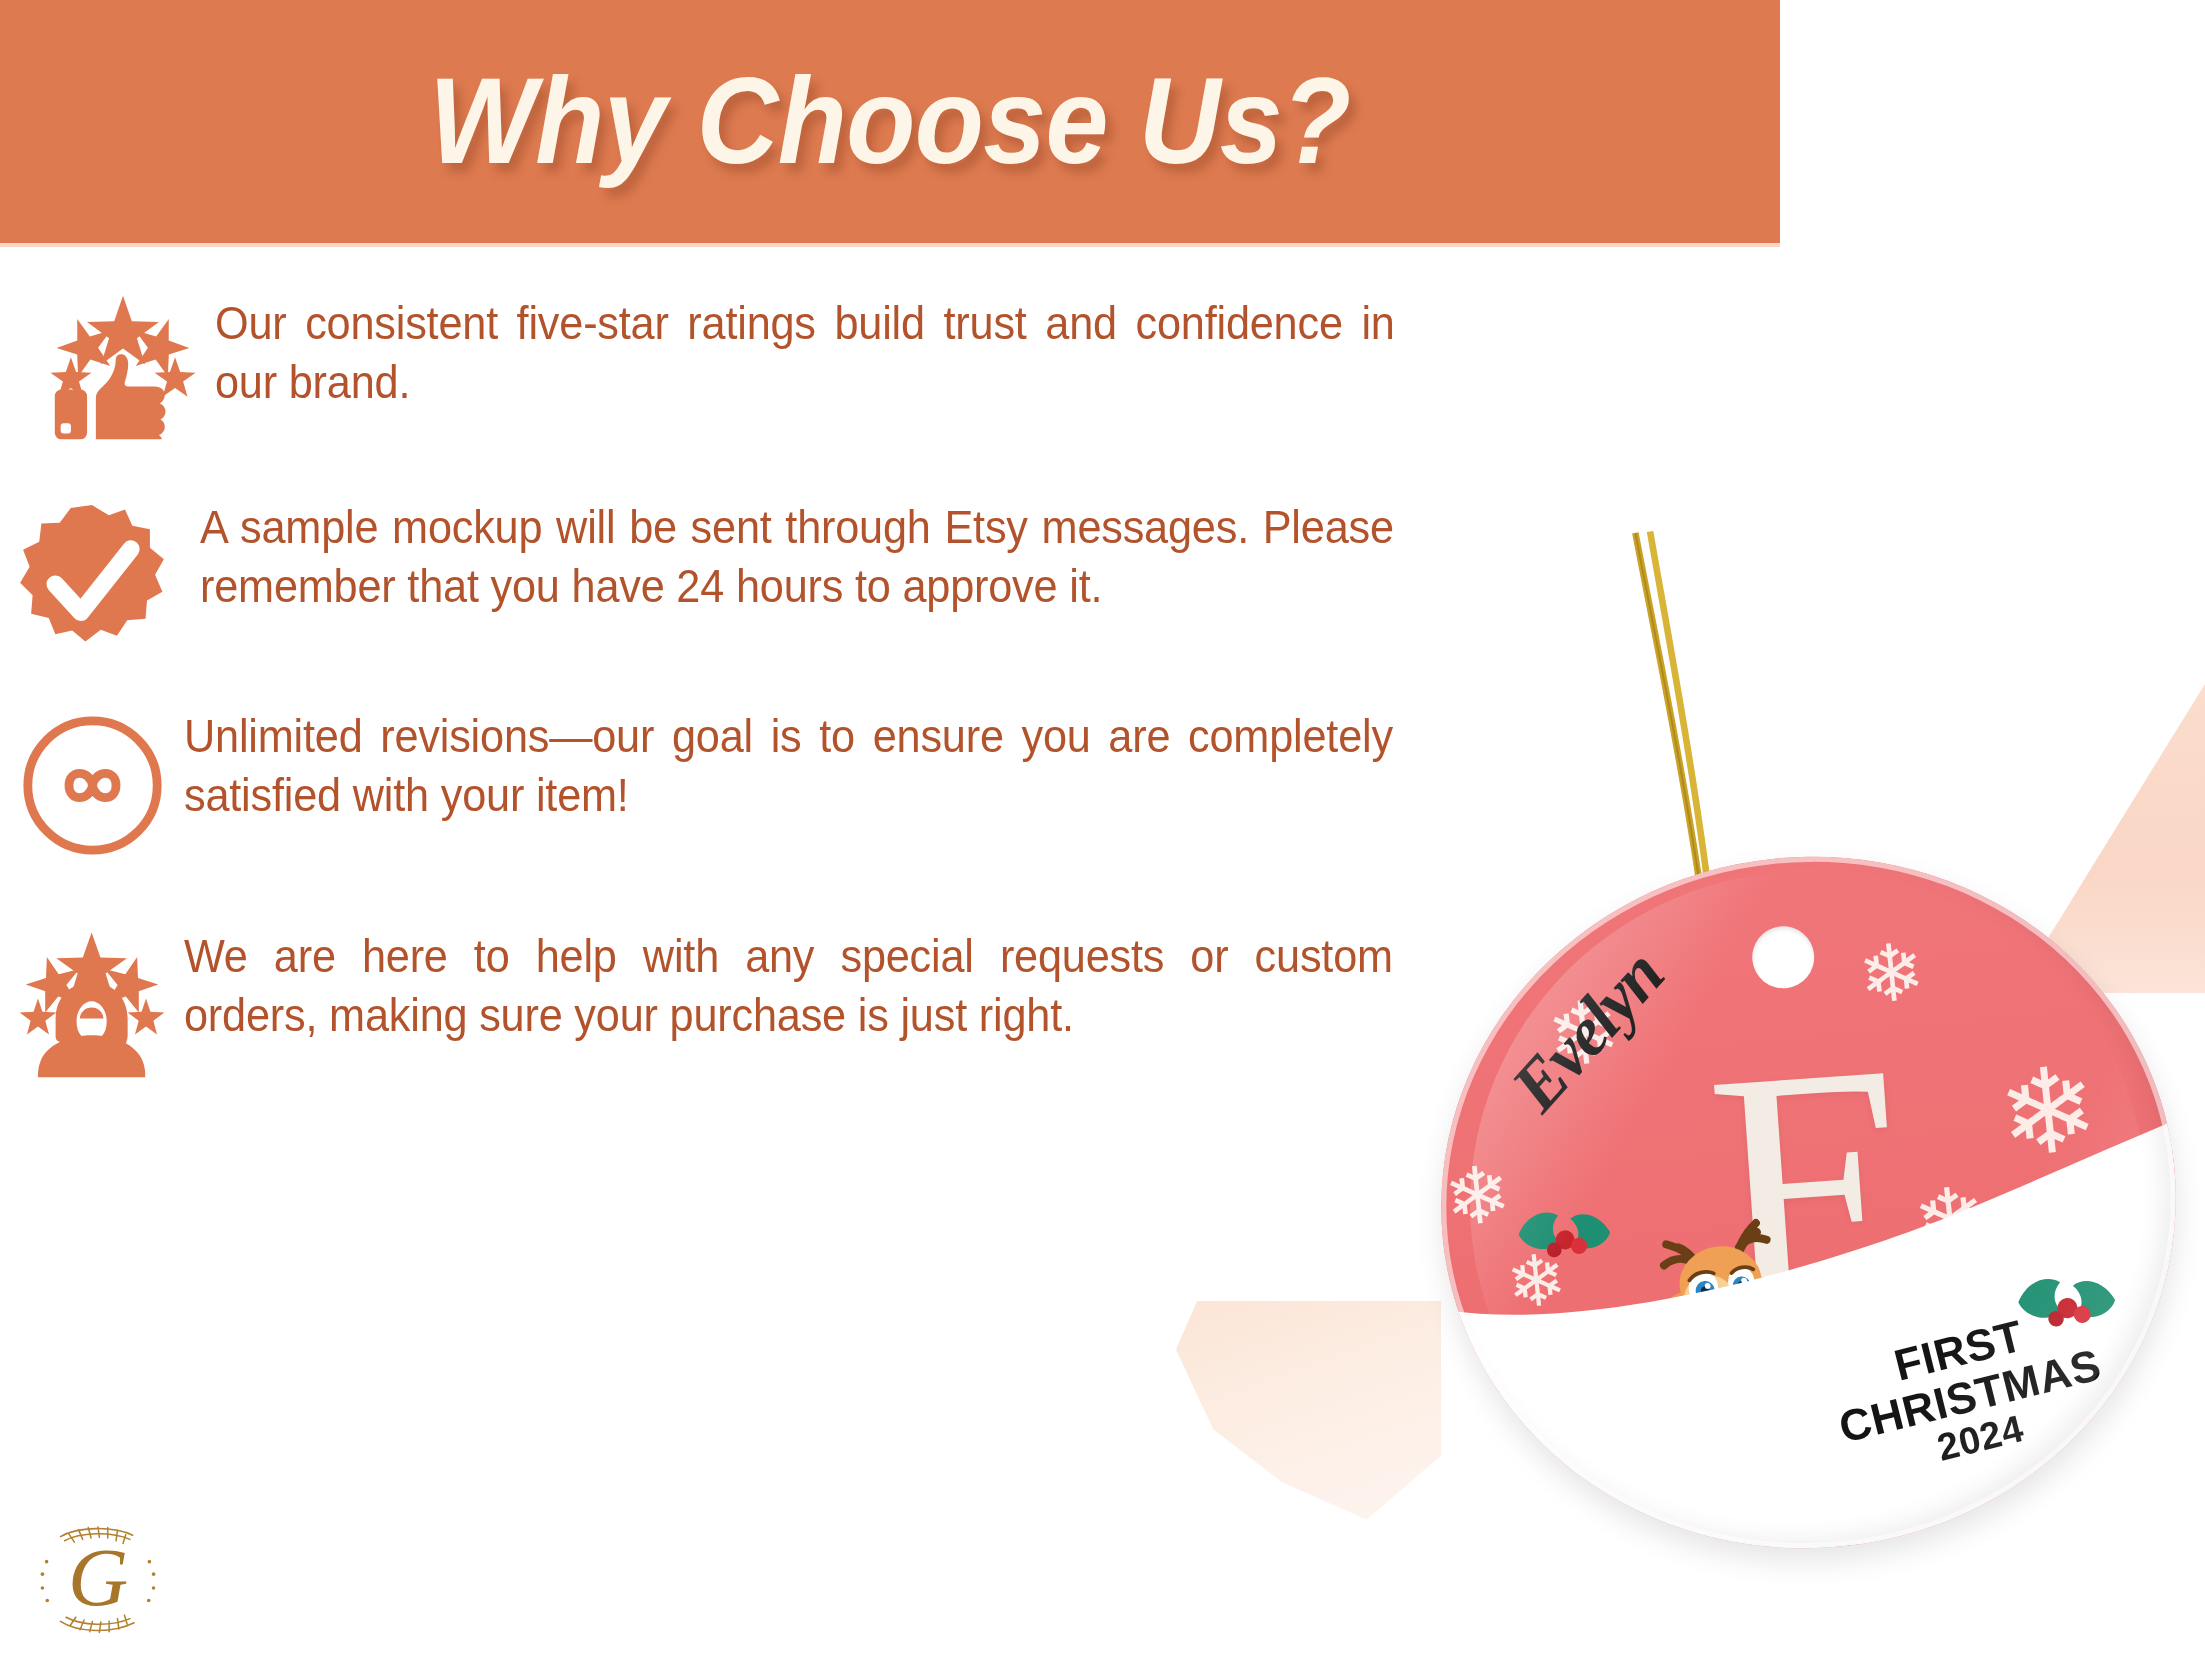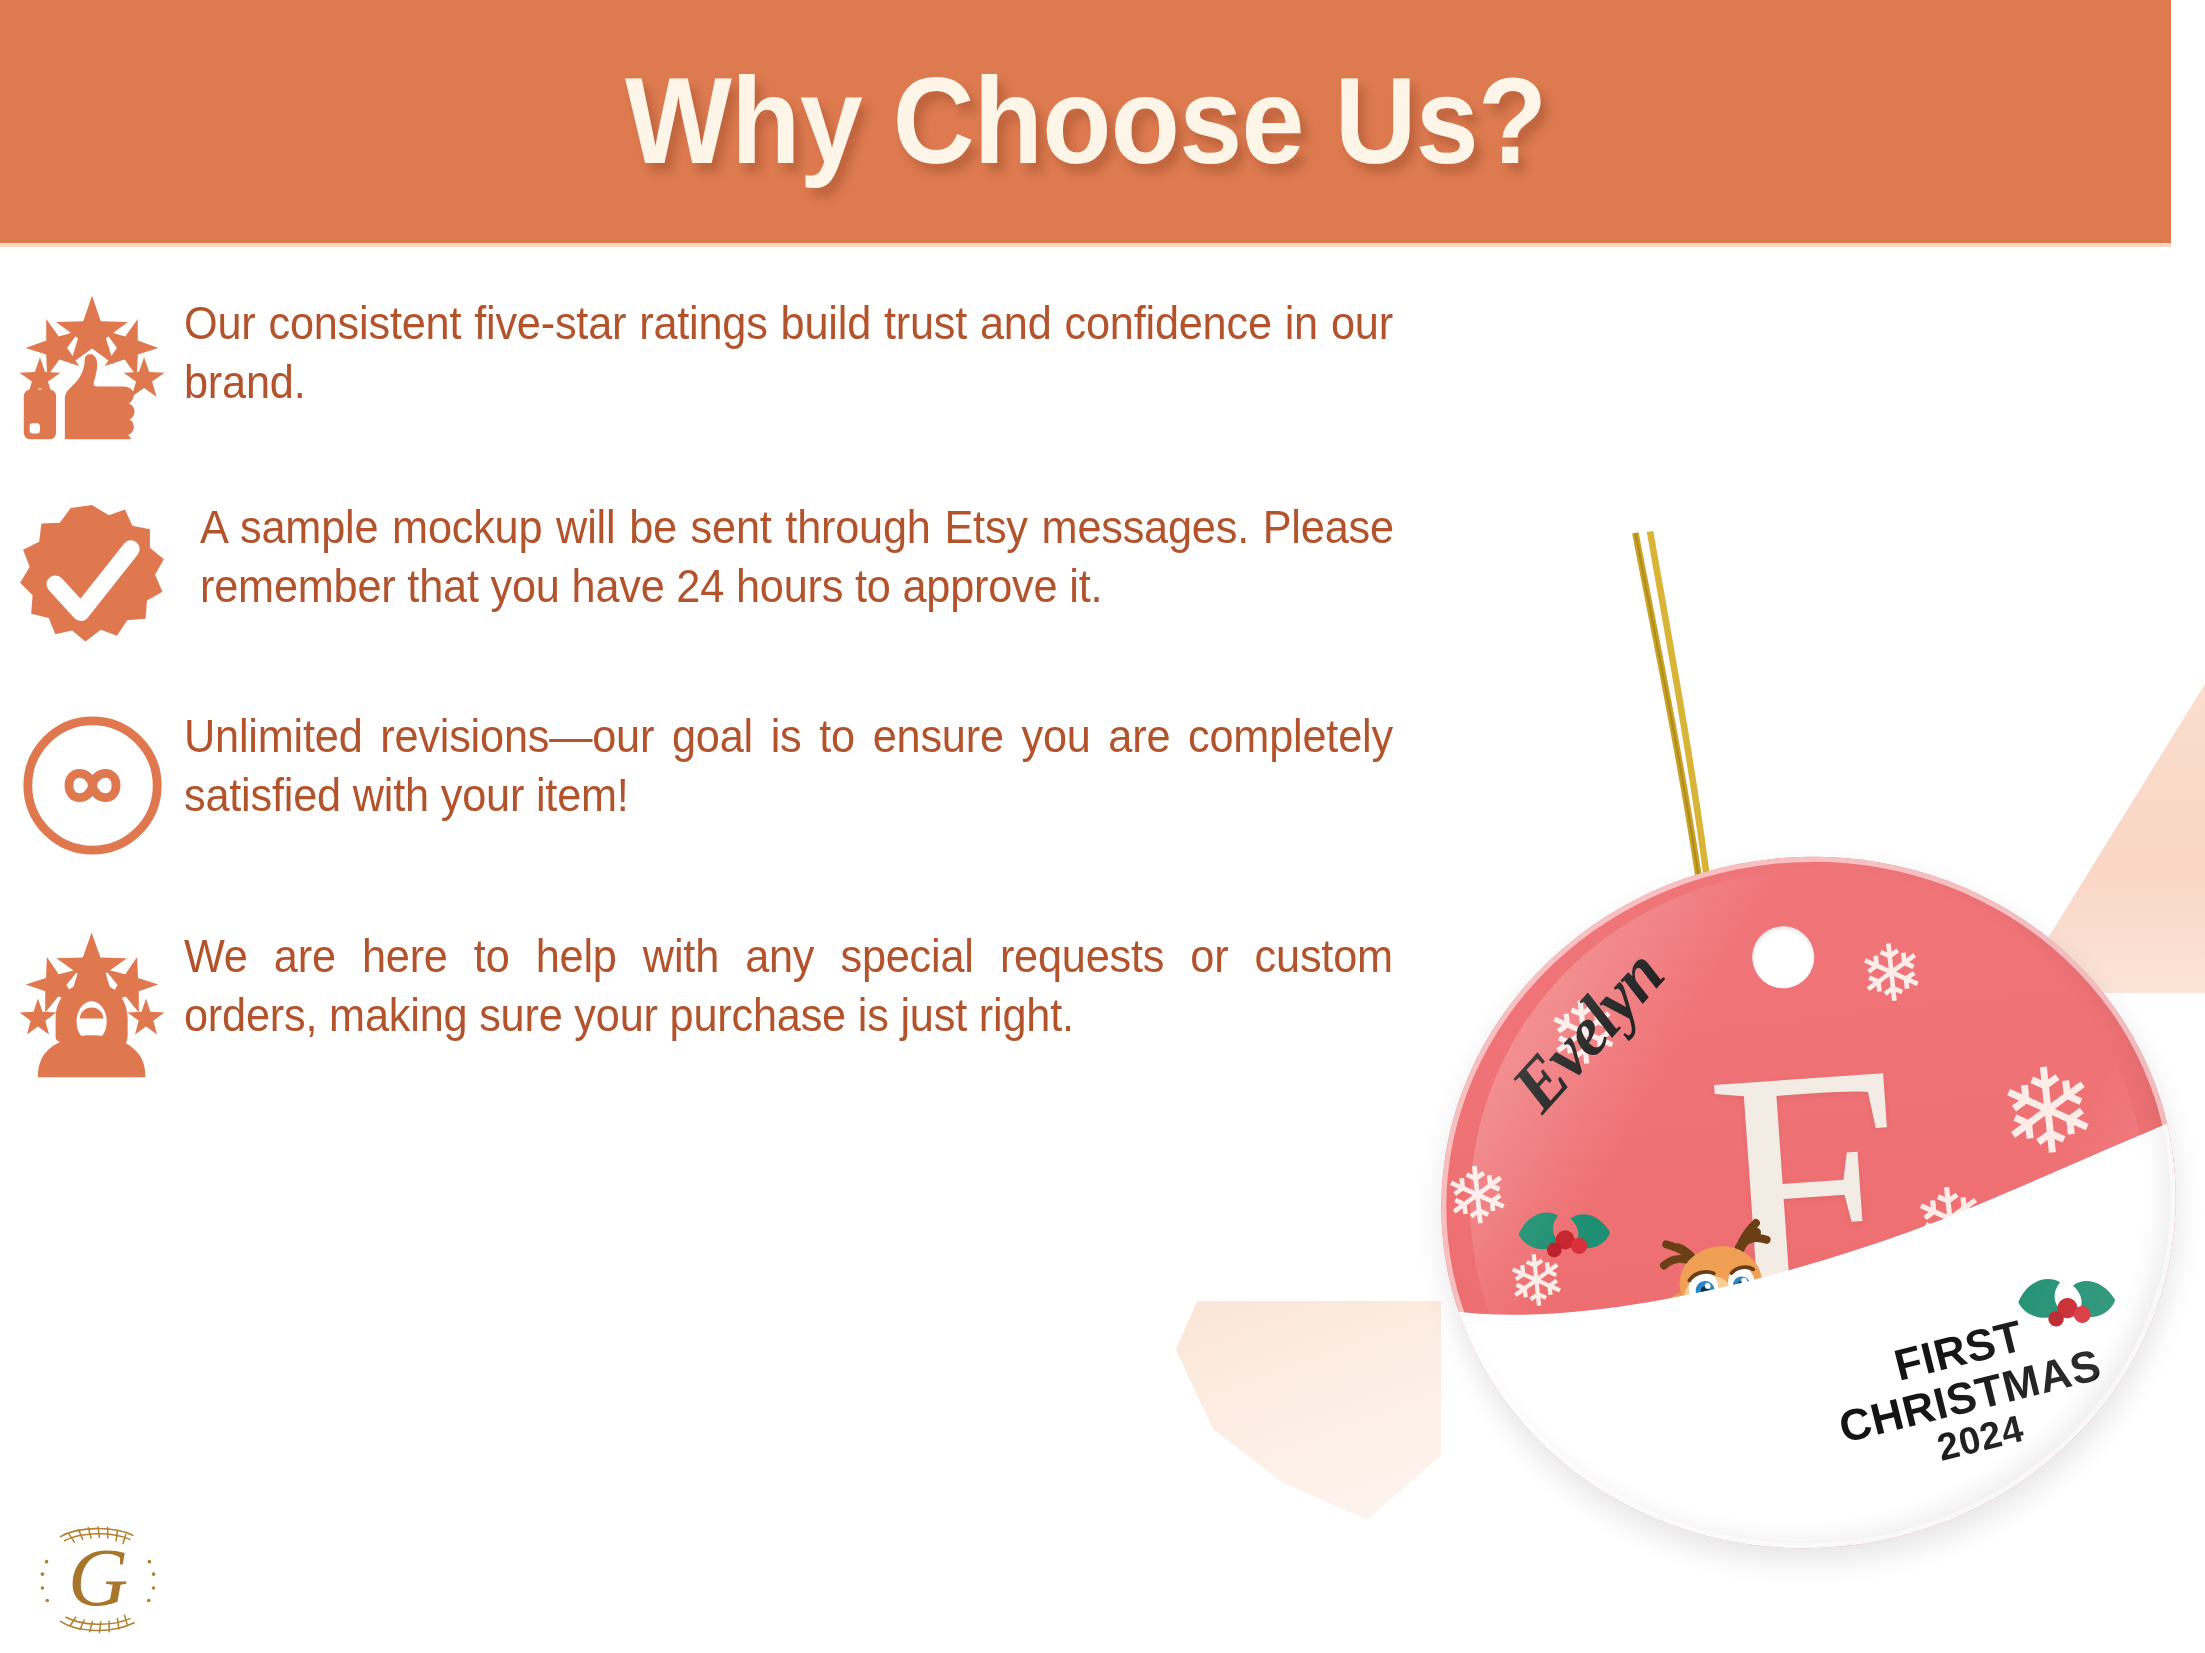--- a/index.html
+++ b/index.html
@@ -7,24 +7,25 @@
     width:2205px;height:1654px;
     background:#ffffff;
     font-family:"Liberation Sans", sans-serif;
     overflow:hidden;
     position:relative;
   }
   .slide{position:absolute;inset:0;background:#ffffff;overflow:hidden;}
 
   
   .header-band{
-    position:absolute;left:0;top:0;width:2171px;height:243px;
+    position:absolute;left:0;top:0;width:1780px;height:243px;
     background:#dd7a50;
     display:flex;align-items:center;justify-content:center;
     z-index:5;
+    font-style:italic;
   }
   .header-band::after{
     content:"";position:absolute;left:0;bottom:-4.4px;width:100%;height:4.4px;
     background:#f6cfb7;opacity:.85;
   }
   .header-title{
     font-family:"Liberation Sans", sans-serif;
     font-weight:bold;
     font-size:123px;
     letter-spacing:-0.7px;
@@ -69,21 +70,21 @@
     text-align:justify;
     font-family:"Liberation Sans", sans-serif;
     letter-spacing:-0.2px;
     transform:scaleX(.94);
     transform-origin:left center;
     padding-right:44px;
   }
   .bullet-text:last-line{text-align:left;}
 
   .r1 .bullet-icon{padding-top:0px;}
-  .r1{margin-bottom:57px;}
+  .r1{margin-bottom:57px;margin-left:31px;}
   .r2{margin-bottom:47px;gap:16px;}
   .r3{margin-bottom:68px;}
 
   .r1 .bullet-text{width:1176px;}
   .r2 .bullet-text{width:1176px;}
   .r3 .bullet-text{width:1206px;}
   .r4 .bullet-text{width:1198px;}
 
   
   .ornament-wrap{

